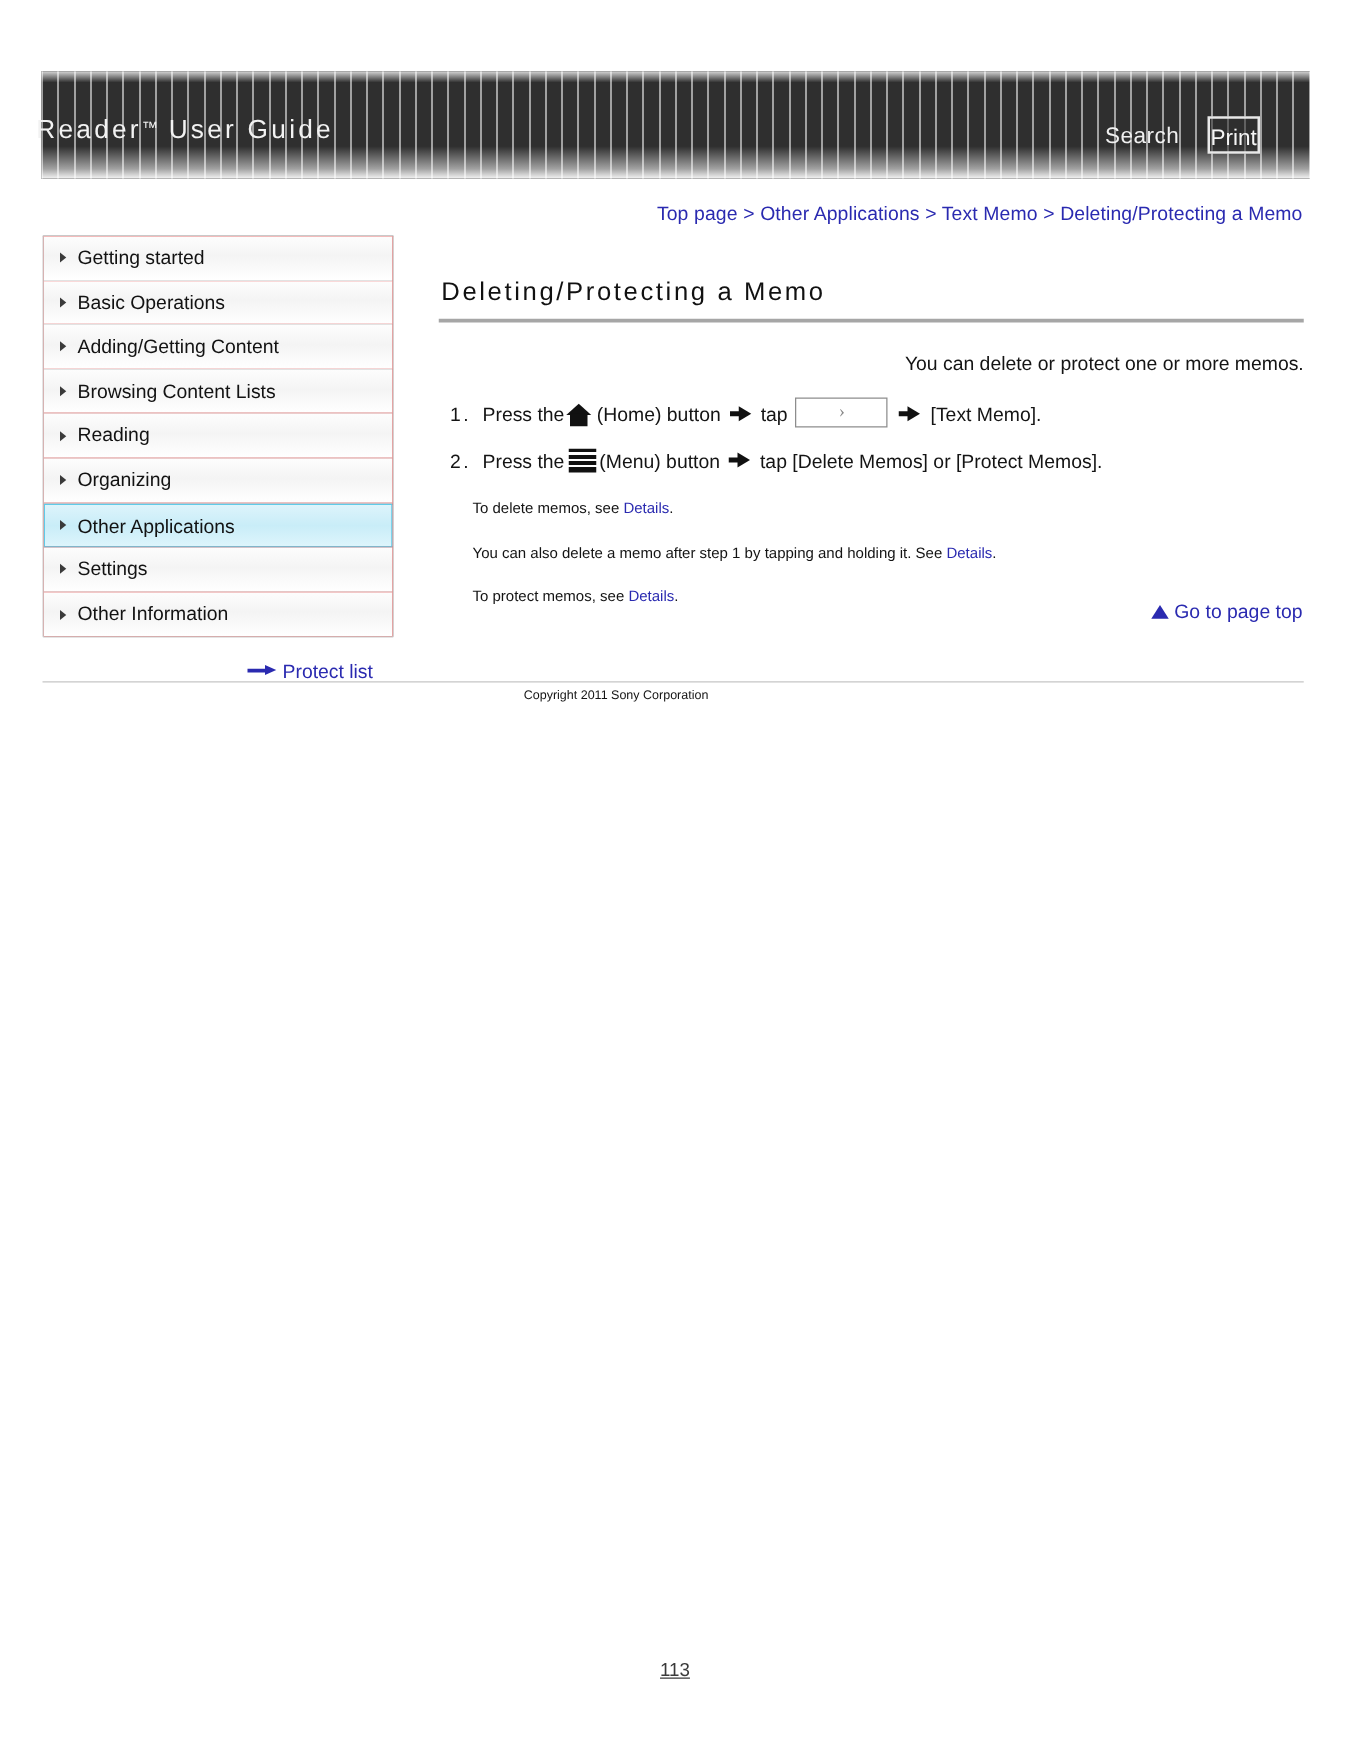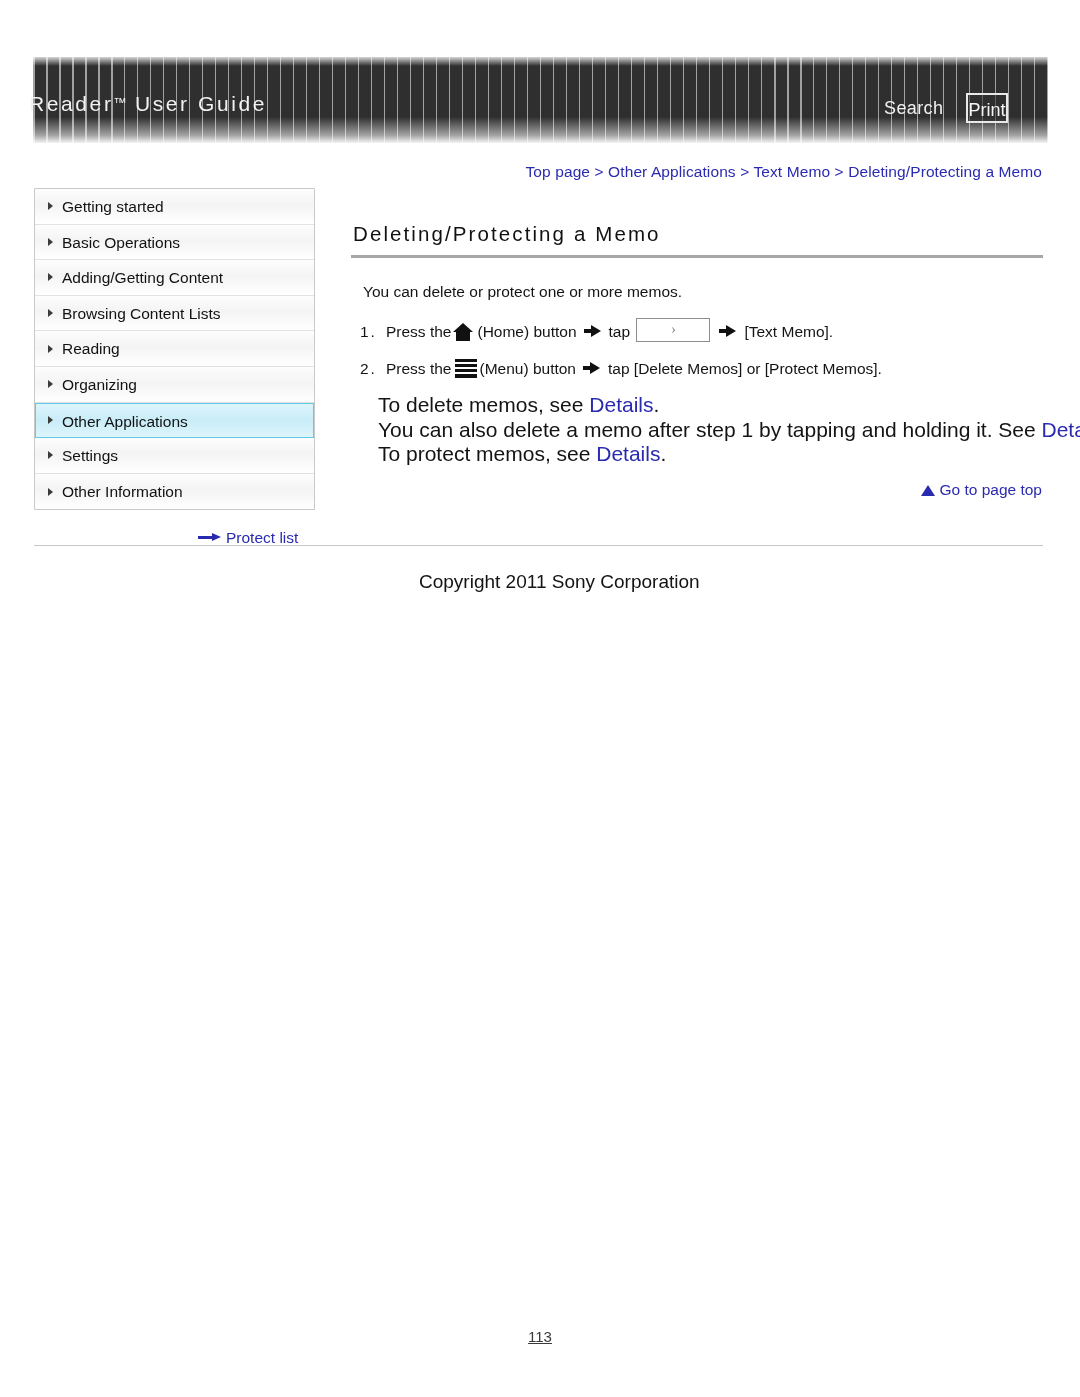--- a/index.html
+++ b/index.html
@@ -192,20 +192,21 @@
   .heading-rule {
     height: 3px;
     background: #a6a6a6;
     width: 692px;
     margin-bottom: 25px;
   }
   .intro-text {
     font-size: 15.5px;
     color: #141414;
     margin: 0 0 17px 12px;
+    text-align: right;
   }
 
   .step {
     position: relative;
     font-size: 15.5px;
     color: #141414;
     margin-left: 9px;
     margin-bottom: 11px;
     white-space: nowrap;
     line-height: 26px;
@@ -302,25 +303,26 @@
     position: absolute;
     left: 50%;
     top: 50%;
     transform: translate(-50%, -52%);
     color: #8a8a8a;
     font-size: 15px;
     font-family: "Liberation Serif", serif;
   }
 
   .detail-line {
-    font-size: 21px;
+    font-size: 12px;
     color: #141414;
     margin-left: 27px;
     line-height: 24.5px;
     white-space: nowrap;
+    margin-top: 11px;
   }
   .detail-line .lnk { color: #2a2ab0; }
 
   .go-top {
     position: absolute;
     right: 1px;
     top: 259px;
     font-size: 15.5px;
     color: #2a2ab0;
     white-space: nowrap;
@@ -341,24 +343,23 @@
     left: 34px;
     top: 545px;
     width: 1009px;
     height: 1px;
     background: #c6c6c6;
   }
   .copyright {
     position: absolute;
     left: 419px;
     top: 551px;
-    font-size: 19px;
+    font-size: 10px;
     color: #141414;
     white-space: nowrap;
-    margin-top: 20px;
   }
   .page-number {
     position: absolute;
     left: 0;
     top: 1328px;
     width: 1080px;
     text-align: center;
     font-size: 15px;
     color: #3a3a3a;
     text-decoration: underline;

